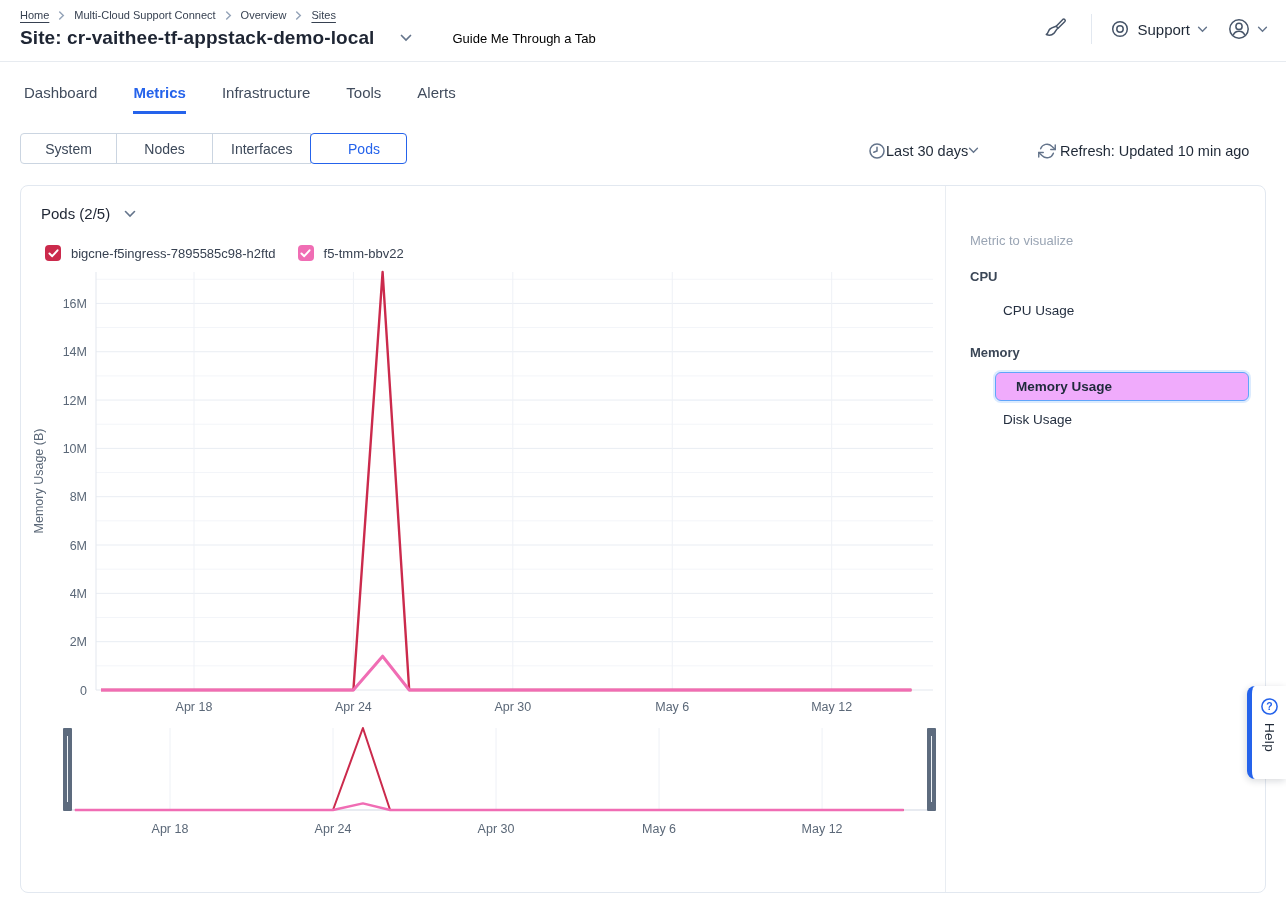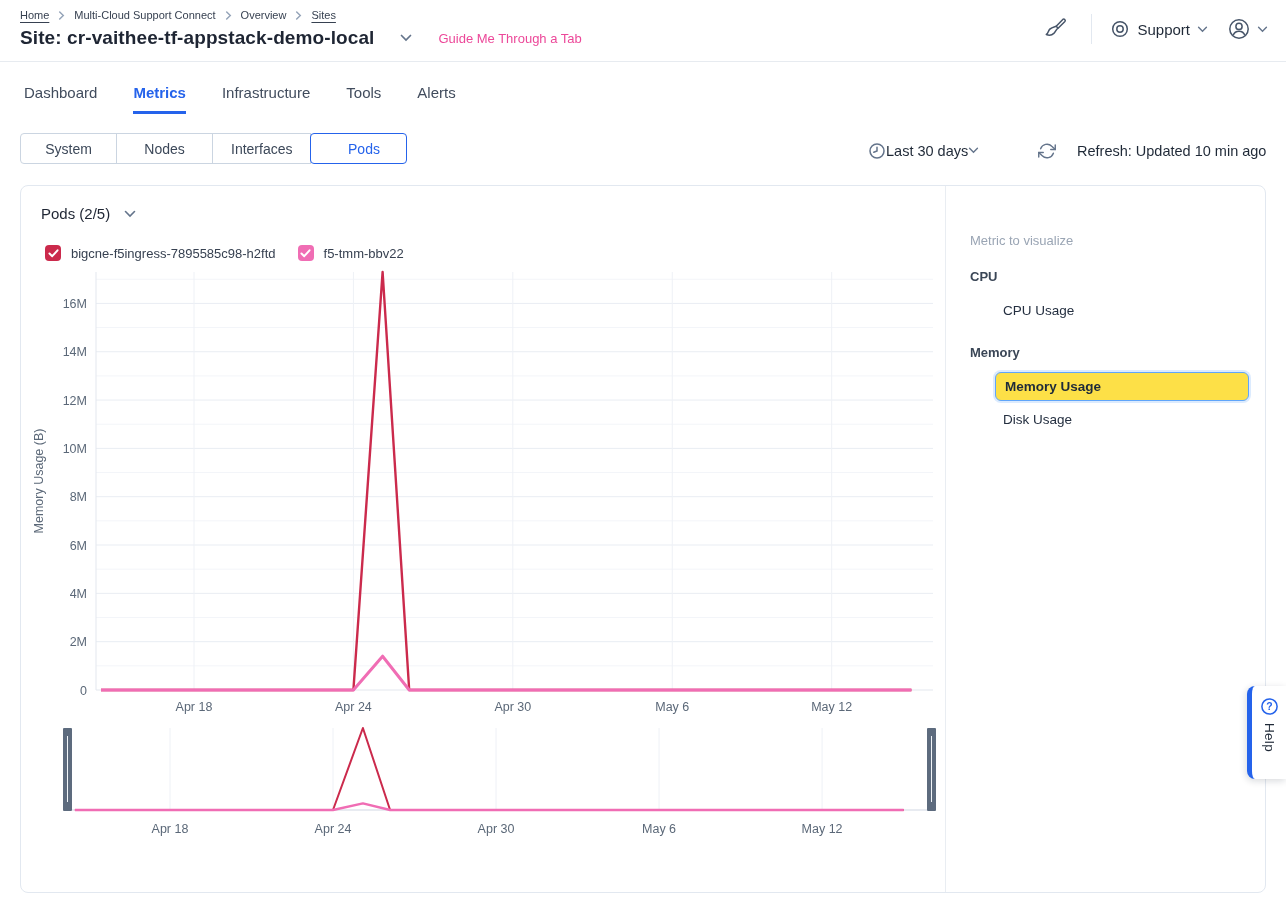--- a/index.html
+++ b/index.html
@@ -11,21 +11,21 @@
   }
   .abs { position:absolute; }
 
   
   .breadcrumb { left:20px; top:9px; display:flex; align-items:center; gap:8px;
     font-size:11px; color:#374151; }
   .breadcrumb .crumb-link { text-decoration:underline; text-underline-offset:3px; cursor:pointer; }
   .crumb-sep { display:flex; align-items:center; color:#94a3b8; }
   .title-row { left:20px; top:27px; display:flex; align-items:center; gap:26px; }
   .page-title { font-size:19px; font-weight:600; color:#1e2533; letter-spacing:.1px; }
-  .guide-link { font-size:13px; color:#ec4899; cursor:pointer; }
+  .guide-link { font-size:13px; color:#000000; margin-left:14px; cursor:pointer; }
   .hdr-right { top:14px; right:18px; display:flex; align-items:center; gap:18px; }
   .hdr-divider { width:1px; height:30px; background:#e2e8f0; }
   .support { display:flex; align-items:center; gap:7px; font-size:15px; color:#1f2937; cursor:pointer; }
   .header-sep { left:0; top:61px; width:1286px; height:1px; background:#e7ebf0; }
 
   
   .tabs { left:24px; top:84px; display:flex; gap:36px; font-size:15px; color:#414c5d; }
   .tab { padding-bottom:10px; cursor:pointer; }
   .tab.active { color:#2563eb; font-weight:700; border-bottom:3px solid #2563eb; }
 
@@ -33,41 +33,41 @@
   .segments { left:20px; top:133px; display:flex;align-items:center; }
   .seg-btn { height:31px; min-width:97px; padding:0 18px; background:#fff;
     border:1px solid #cbd5e1; margin-left:-1px; display:flex; align-items:center;
     justify-content:center; font-size:14px; color:#3c4859; cursor:pointer; }
   .seg-btn:first-child { margin-left:0; border-radius:4px 0 0 4px; }
   .seg-btn:last-child { border-radius:0 4px 4px 0;padding-left:28px; }
   .seg-btn.selected { border:1px solid #2563eb; color:#2563eb; z-index:2; border-radius:4px; }
   .time-range { left:868px; top:135px; height:31px; display:flex; align-items:center;
     font-size:14.5px; color:#1f2937; cursor:pointer; }
   .refresh { left:1038px; top:135px; height:31px; display:flex; align-items:center;
-    gap:21px; font-size:14.5px; color:#1f2937; cursor:pointer; }
+    gap:4px; font-size:14.5px; color:#1f2937; cursor:pointer; }
 
   
   .card { left:20px; top:185px; width:1246px; height:708px; background:#fff;
     border:1px solid #e2e8f0; border-radius:8px; }
   .card-title { left:20px; top:19px; display:flex; align-items:center; gap:14px;
     font-size:15px; color:#1e2533; }
   .legend { left:24px; top:59px; display:flex; gap:22px; }
   .legend-item { display:flex; align-items:center; gap:10px; font-size:13px; color:#374151; cursor:pointer; }
   .chk { width:16px; height:16px; border-radius:4px; display:flex; align-items:center; justify-content:center; }
   svg text.tick { font-family:"Liberation Sans",sans-serif; font-size:12.5px; fill:#5b6878; }
 
   
   .metric-panel { left:924px; top:0; width:321px; height:706px; border-left:1px solid #e9edf2; }
   .mp-title { left:24px; top:47px; font-size:13px; color:#9aa5b4; }
   .mp-group { left:24px; top:0; font-size:13px; font-weight:700; color:#3a4656; }
   .mp-item { left:57px; font-size:13.5px; color:#242f40; cursor:pointer; }
   .mp-selected { left:49px; top:186px; width:254px; height:29px; border:1px solid #60a5fa;
     border-radius:6px; box-shadow:0 0 0 2px rgba(191,219,254,.55);
-    display:flex; align-items:center; padding-left:9px;
-    font-size:13.5px; font-weight:700; color:#1e2a3a; cursor:pointer; background:#fde047; }
+    display:flex; align-items:center; padding-left:20px;
+    font-size:13.5px; font-weight:700; color:#1e2a3a; cursor:pointer; background:#f0abfc; }
 
   
   .help-tab { left:1247px; top:686px; width:39px; height:93px; background:#fff;
     border-radius:8px 0 0 8px; border-left:5px solid #2563eb;
     box-shadow:-1px 2px 7px rgba(15,23,42,.16);
     display:flex; flex-direction:column; align-items:center; padding-top:11px; gap:7px;
     cursor:pointer; z-index:5; }
   .help-label { writing-mode:vertical-rl; font-size:13.5px; color:#1f2937; letter-spacing:.3px; }
 
   .icon { display:flex; align-items:center; justify-content:center; }

